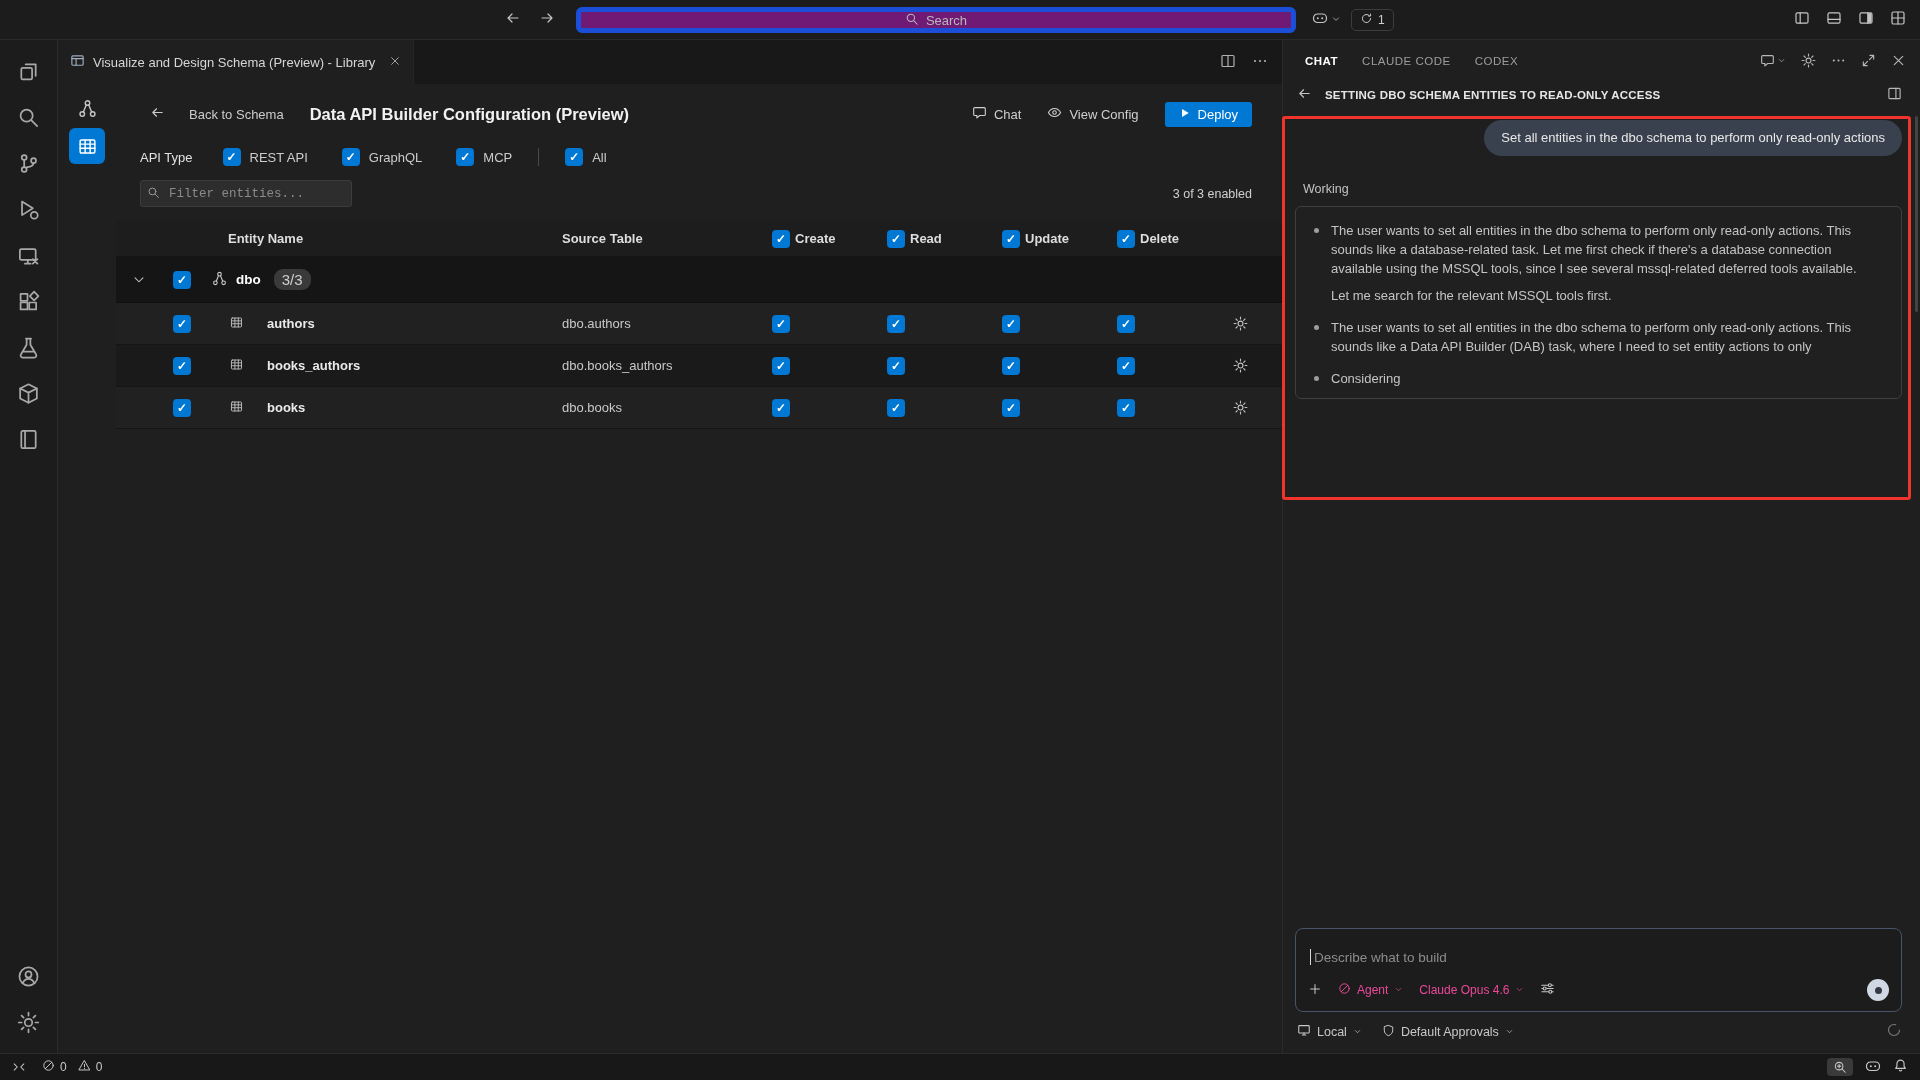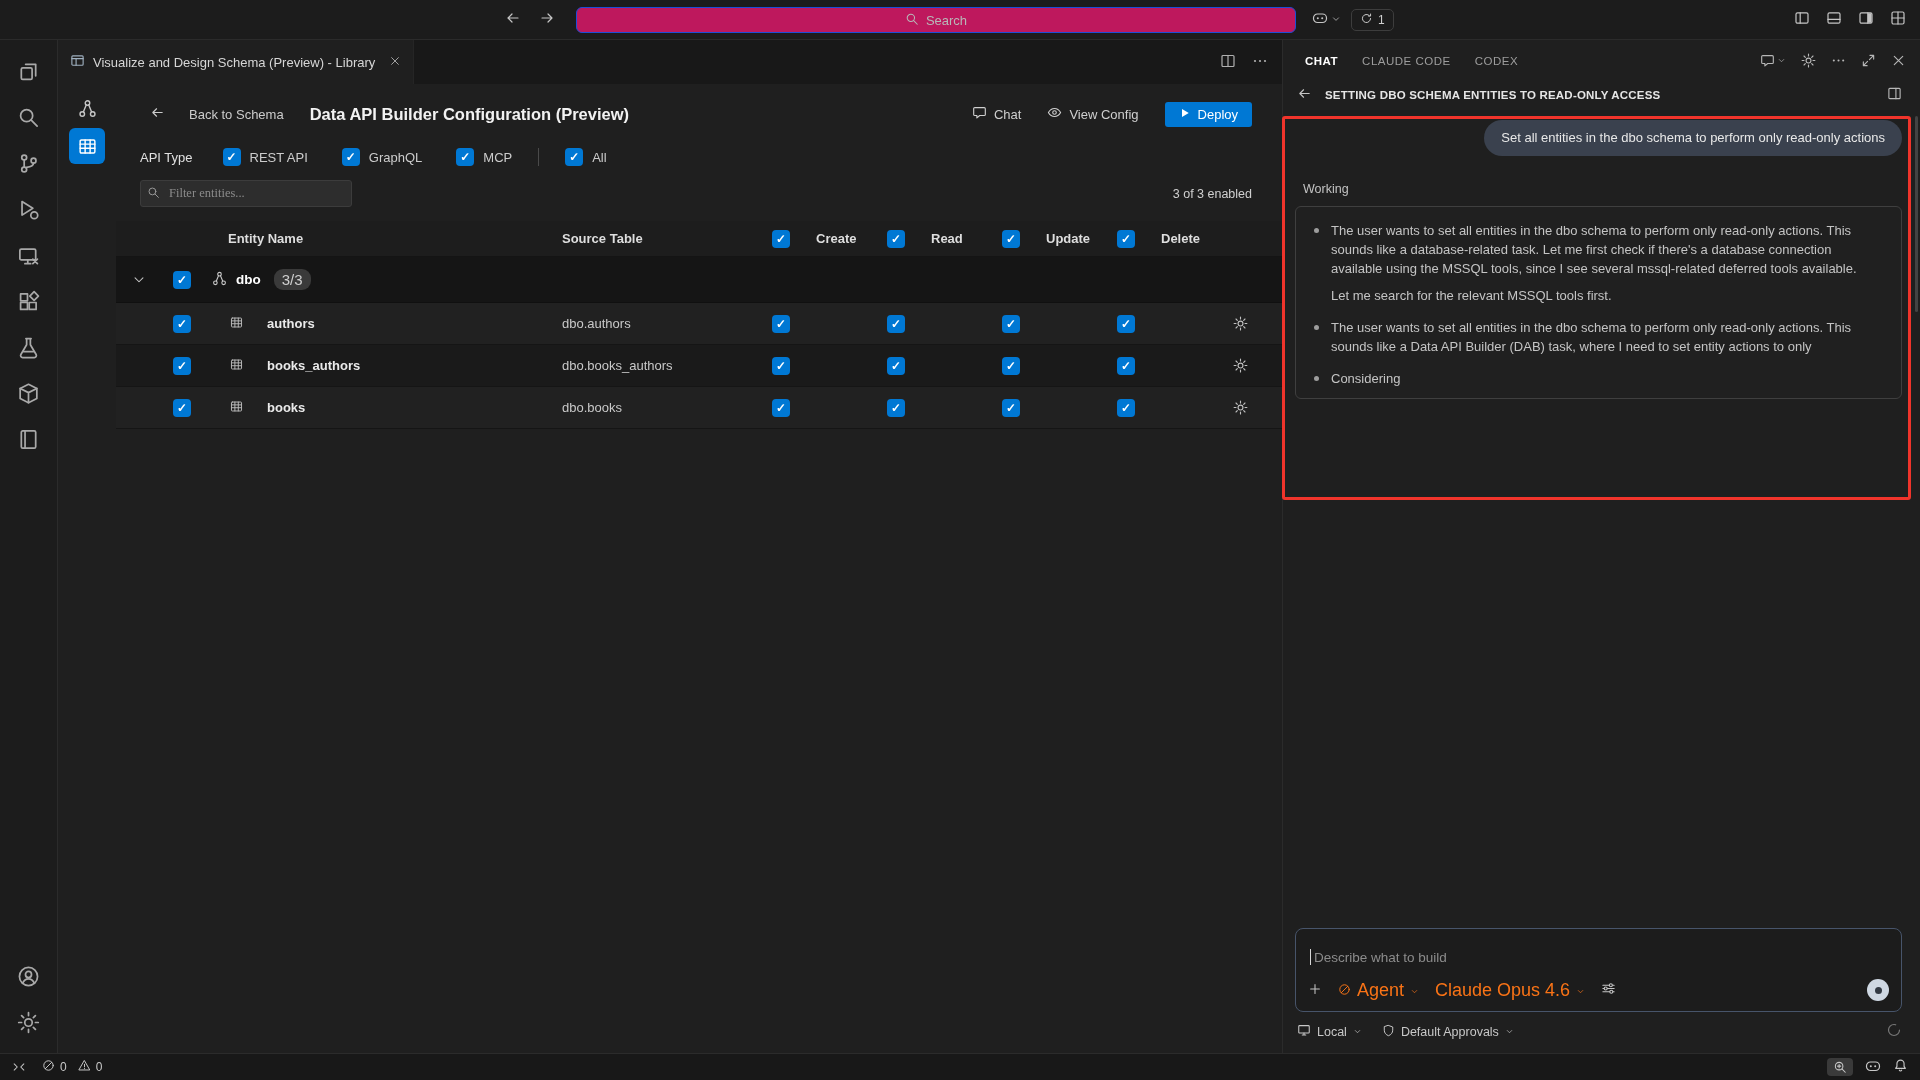--- a/index.html
+++ b/index.html
@@ -5,22 +5,22 @@
   *{margin:0;padding:0;box-sizing:border-box}
   html,body{width:1920px;height:1080px;background:#1f1f1f;color:#ccc;
     font-family:"Liberation Sans",sans-serif;font-size:13px;overflow:hidden}
   svg{fill:none;stroke:currentColor;stroke-width:1.2;stroke-linecap:round;stroke-linejoin:round;flex:none}
   .f{fill:currentColor;stroke:none}
 
   
   .titlebar{position:absolute;top:0;left:0;right:0;height:40px;background:#1c1c1c;
     border-bottom:1px solid #2b2b2b;display:flex;align-items:center}
   .nav-arrows{position:absolute;left:505px;display:flex;gap:18px;color:#c5c5c5}
-  .cmd-center{position:absolute;left:576px;top:7px;width:720px;height:26px;background:#be185d;
-    border:1px solid #1d4ed8;border-radius:6px;display:flex;align-items:center;justify-content:center;
+  .cmd-center{position:absolute;left:576px;top:7px;width:720px;height:26px;background:#701a75;
+    border:5px solid #1d4ed8;border-radius:6px;display:flex;align-items:center;justify-content:center;
     gap:7px;color:#b8b8b8;cursor:text}
   .tb-right-ctl{position:absolute;left:1312px;display:flex;align-items:center;gap:10px;color:#c5c5c5}
   .pill{display:flex;align-items:center;gap:5px;border:1px solid #3d3d3d;border-radius:5px;
     padding:2px 8px;font-size:12px;color:#cfcfcf}
   .win-icons{position:absolute;right:14px;display:flex;gap:16px;color:#c5c5c5}
 
   
   .activitybar{position:absolute;left:0;top:40px;bottom:27px;width:58px;background:#1c1c1c;
     border-right:1px solid #2b2b2b;display:flex;flex-direction:column;align-items:center;padding:8px 0}
   .ab-item{width:48px;height:46px;display:flex;align-items:center;justify-content:center;color:#a9a9a9;cursor:pointer}
@@ -60,31 +60,31 @@
   .api-label{color:#e0e0e0;margin-right:30px}
   .cb-group{display:flex;align-items:center;gap:9px;margin-right:34px;cursor:pointer}
   .cb{width:18px;height:18px;background:#0078d4;border-radius:4px;display:flex;align-items:center;
     justify-content:center;flex:none;cursor:pointer}
   .cb::after{content:"✓";color:#fff;font-size:12px;font-weight:700;line-height:1}
   .vsep{width:1px;height:18px;background:#4a4a4a;margin:0 26px 0 -8px}
 
   .filter-row{display:flex;align-items:center;padding:8px 30px 14px 24px}
   .filter-box{position:relative;width:212px}
   .filter-box input{width:100%;height:27px;background:#2d2d2d;border:1px solid #3c3c3c;border-radius:3px;
-    color:#cccccc;padding:0 8px 0 28px;font-size:12.5px;outline:none;font-family:Liberation Serif, serif}
+    color:#cccccc;padding:0 8px 0 28px;font-size:12.5px;outline:none;font-family:Liberation Mono, monospace}
   .filter-box input::placeholder{color:#8b8b8b}
   .filter-ico{position:absolute;left:7px;top:6px;color:#9a9a9a}
   .enabled-summary{margin-left:auto;font-size:12.5px;color:#d0d0d0}
 
   .trow{display:grid;grid-template-columns:46px 40px 352px 196px 115px 115px 115px 115px 60px;align-items:center}
   .trow>div{display:flex;align-items:center}
   .t-head{height:36px;background:#1d1d1d;border-bottom:1px solid #141414;color:#dedede;font-weight:600}
   .t-head .lab{padding-left:26px}
   .t-head .src{padding-left:8px}
-  .t-head .act{padding-left:22px;gap:26px}
+  .t-head .act{padding-left:22px;gap:5px}
   .t-group{height:46px;background:#151515;border-bottom:1px solid #101010}
   .t-group .gname{padding-left:10px;gap:9px;color:#fff;font-weight:700;font-size:13.5px}
   .badge{background:#3a3a3a;color:#cfcfcf;font-size:15px;font-weight:400;border-radius:9px;padding:2px 8px;margin-left:4px}
   .t-row{height:42px;border-bottom:1px solid #151515}
   .t-row.odd{background:#212121}
   .t-row.even{background:#1a1a1a}
   .ename{padding-left:28px;gap:24px;color:#eaeaea;font-weight:600}
   .esrc{padding-left:8px;color:#c9c9c9}
   .eact{padding-left:22px}
   .egear{justify-content:center;color:#c0c0c0;cursor:pointer}
@@ -114,21 +114,21 @@
   .panel-scrollthumb{position:absolute;right:2px;top:4px;width:3px;height:196px;background:rgba(255,255,255,.16);border-radius:2px}
 
   .input-wrap{margin:0 18px 0 12px;flex:none}
   .chat-input{border:1px solid #47546a;border-radius:8px;background:#1c1c1c;padding:9px 12px 10px}
   .chip-row{display:flex;align-items:center;gap:9px;color:#9a9a9a}
   .ctx-chip{display:flex;align-items:center;gap:6px;border:1px solid #353535;border-radius:4px;
     padding:2px 8px;font-style:italic;color:#cfcfcf;font-size:12px;cursor:pointer}
   .prompt-row{display:flex;align-items:center;margin:11px 0 14px 2px;color:#8c8c8c;font-size:13.5px}
   .caret{display:inline-block;width:1px;height:16px;background:#d7d7d7;margin-right:3px}
   .controls-row{display:flex;align-items:center;gap:16px;color:#c5c5c5}
-  .ctl-group{display:flex;align-items:center;gap:6px;cursor:pointer;font-size:18px;color:#f97316}
+  .ctl-group{display:flex;align-items:center;gap:6px;cursor:pointer;font-size:12px;color:#ec4899}
   .send-btn{margin-left:auto;width:22px;height:22px;border-radius:50%;background:#cfd8e3;
     display:flex;align-items:center;justify-content:center;cursor:pointer}
   .send-btn::after{content:"";width:7px;height:7px;border-radius:50%;background:#333a44}
   .panel-footer{display:flex;align-items:center;gap:20px;padding:10px 18px 12px 14px;font-size:12.5px;color:#c8c8c8;flex:none}
   .pf-item{display:flex;align-items:center;gap:6px;cursor:pointer}
   .pf-spin{margin-left:auto;color:#777}
 
   
   .annotation{position:absolute;left:1282px;top:116px;width:629px;height:384px;border:3px solid #f0342b;
     border-radius:3px;pointer-events:none;z-index:50}

